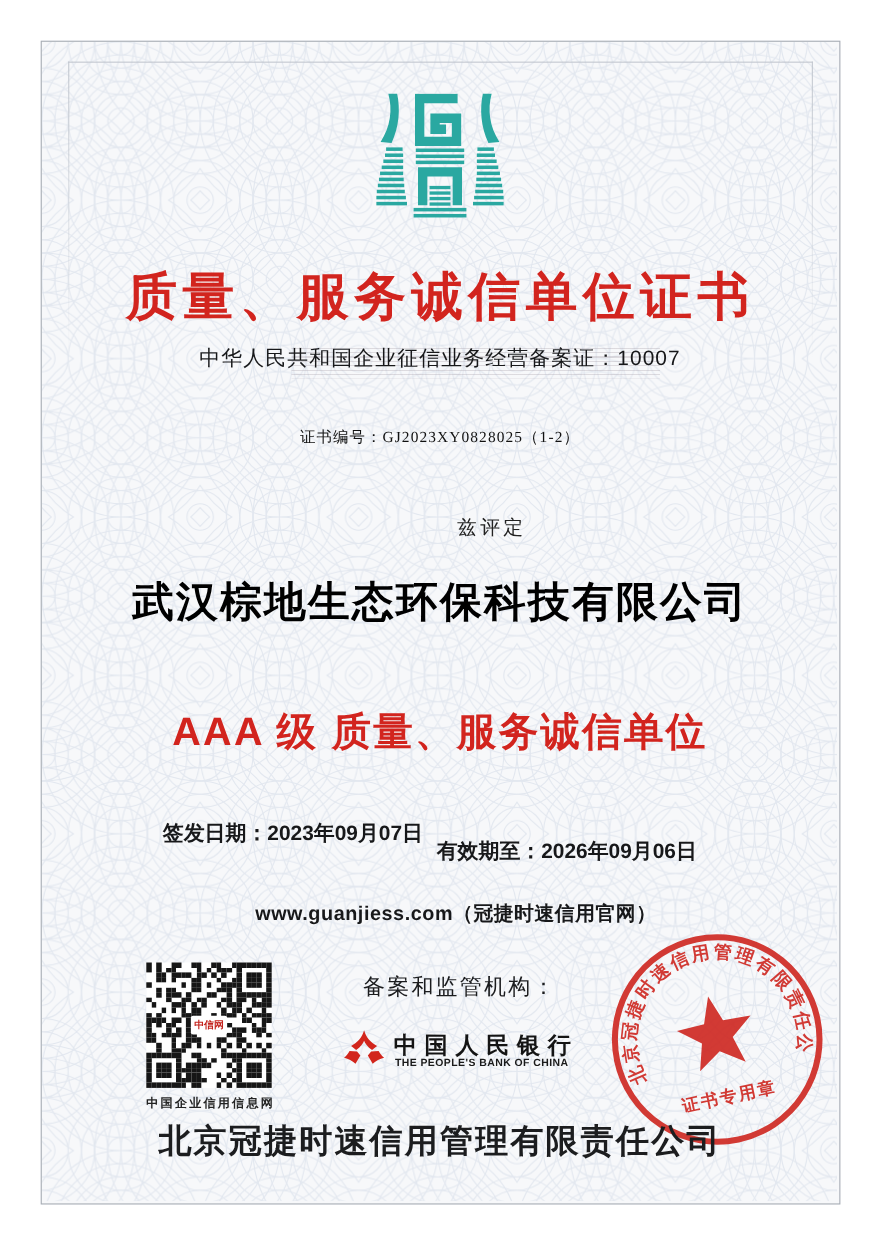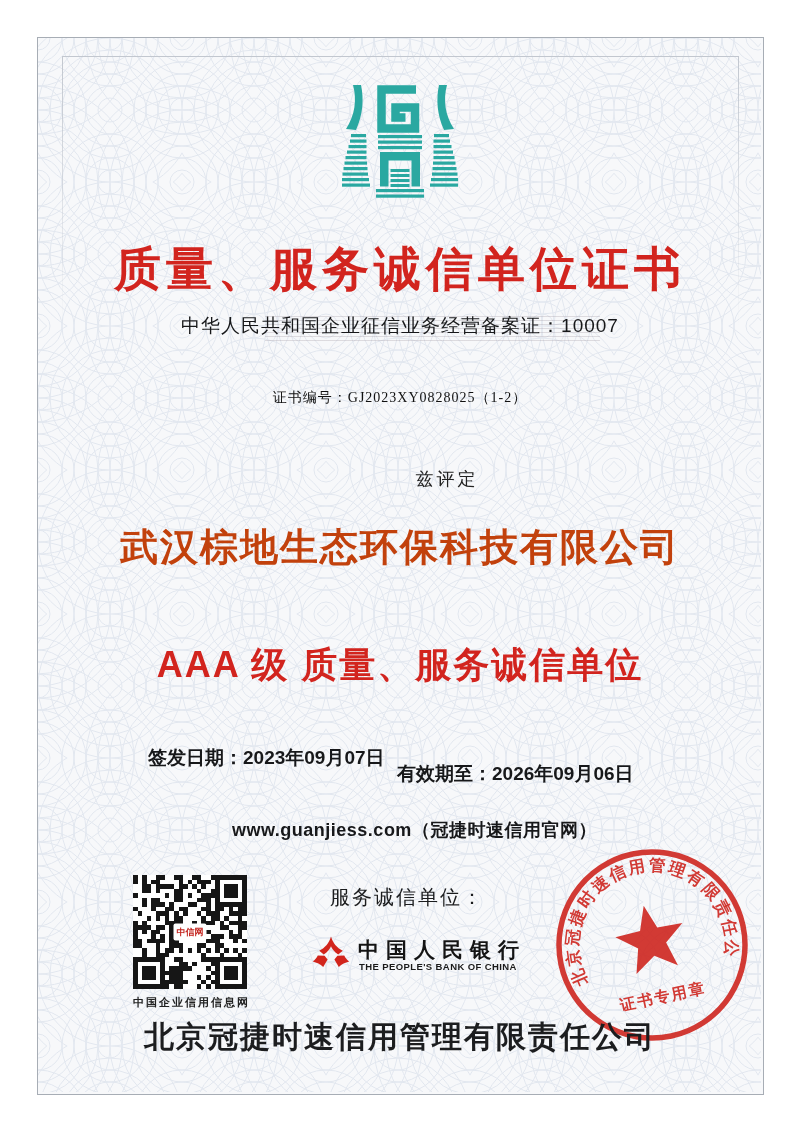--- a/index.html
+++ b/index.html
@@ -13,21 +13,21 @@
   .if-left{position:absolute;left:24px;top:18px;width:1px;height:270px;background:linear-gradient(#c2c7cf,rgba(194,199,207,0));}
   .if-right{position:absolute;right:24px;top:18px;width:1px;height:270px;background:linear-gradient(#c2c7cf,rgba(194,199,207,0));}
   .abs{position:absolute;}
   .center{left:0;width:800px;text-align:center;}
   .microlines{position:absolute;left:265px;top:316px;width:335px;height:28px;
     background:repeating-linear-gradient(180deg, rgba(160,150,160,.30) 0 1px, transparent 1px 4px);}
   .title{top:238px;font-size:47px;font-weight:bold;color:#d2241e;letter-spacing:5px;}
   .subtitle{top:313px;font-size:19px;font-weight:normal;color:#17181a;letter-spacing:1px;}
   .certno{top:389px;font-size:14px;font-weight:normal;color:#111;font-family:"Liberation Serif","DejaVu Serif",serif;letter-spacing:1px;}
   .hereby{top:467px;font-size:18px;color:#222;font-family:"Liberation Serif","DejaVu Serif",serif;letter-spacing:3px;padding-left:47px;}
-  .company{top:522px;font-size:38px;font-weight:600;color:#c2410c;font-family:"Liberation Serif","DejaVu Serif",serif;letter-spacing:2px;}
+  .company{top:522px;font-size:38px;font-weight:600;color:#000000;font-family:"Liberation Serif","DejaVu Serif",serif;letter-spacing:2px;}
   .rating{top:641px;font-size:36px;font-weight:bold;color:#d2241e;letter-spacing:2px;}
   .dates{top:745px;left:0;width:800px;font-size:19px;font-weight:bold;color:#17181a;}
   .date-issue{position:absolute;left:148px;top:0;white-space:nowrap;}
   .date-valid{position:absolute;left:397px;top:16px;white-space:nowrap;}
   .pub1{top:789px;left:148px;font-size:18px;font-weight:bold;color:#17181a;white-space:nowrap;letter-spacing:.5px;}
   .pub2{top:818px;left:232px;font-size:18px;font-weight:bold;color:#17181a;white-space:nowrap;letter-spacing:.5px;}
   
   .qr-wrap{left:133px;top:875px;width:114px;}
   .qr{width:114px;height:114px;display:grid;grid-template-columns:repeat(25,1fr);grid-template-rows:repeat(25,1fr);background:#fff;position:relative;}
   .qr .m{background:#161616;}
@@ -819,21 +819,21 @@
         <div class="m"></div>
         <div class="m"></div>
         <div class="m"></div>
         <div class="m"></div>
         <div class="m"></div>
       <div class="qr-label">中信网</div>
     </div>
     <div class="qr-caption">中国企业信用信息网</div>
   </div>
 
-  <div class="abs regulator">服务诚信单位：</div>
+  <div class="abs regulator">备案和监管机构：</div>
 
   <svg class="abs bank-logo" width="40" height="40" viewBox="0 0 40 40">
     <g fill="#d2251c">
       <path d="M20,2.5 C18.2,9 14.2,13.6 8.2,16.8 L12.8,20.6 C16.8,17.8 19,14.8 20,12.2 C21,14.8 23.2,17.8 27.2,20.6 L31.8,16.8 C25.8,13.6 21.8,9 20,2.5 Z"></path>
       <path d="M6.8,21.5 L13.6,21.8 L16.6,25.6 L12.2,33 C9.2,30.4 5.8,28.6 1.8,27.6 C4,25.8 5.6,23.8 6.8,21.5 Z"></path>
       <path d="M33.2,21.5 L26.4,21.8 L23.4,25.6 L27.8,33 C30.8,30.4 34.2,28.6 38.2,27.6 C36,25.8 34.4,23.8 33.2,21.5 Z"></path>
     </g>
   </svg>
   <div class="abs bank-name">中国人民银行</div>
   <div class="abs bank-en">THE PEOPLE'S BANK OF CHINA</div>

